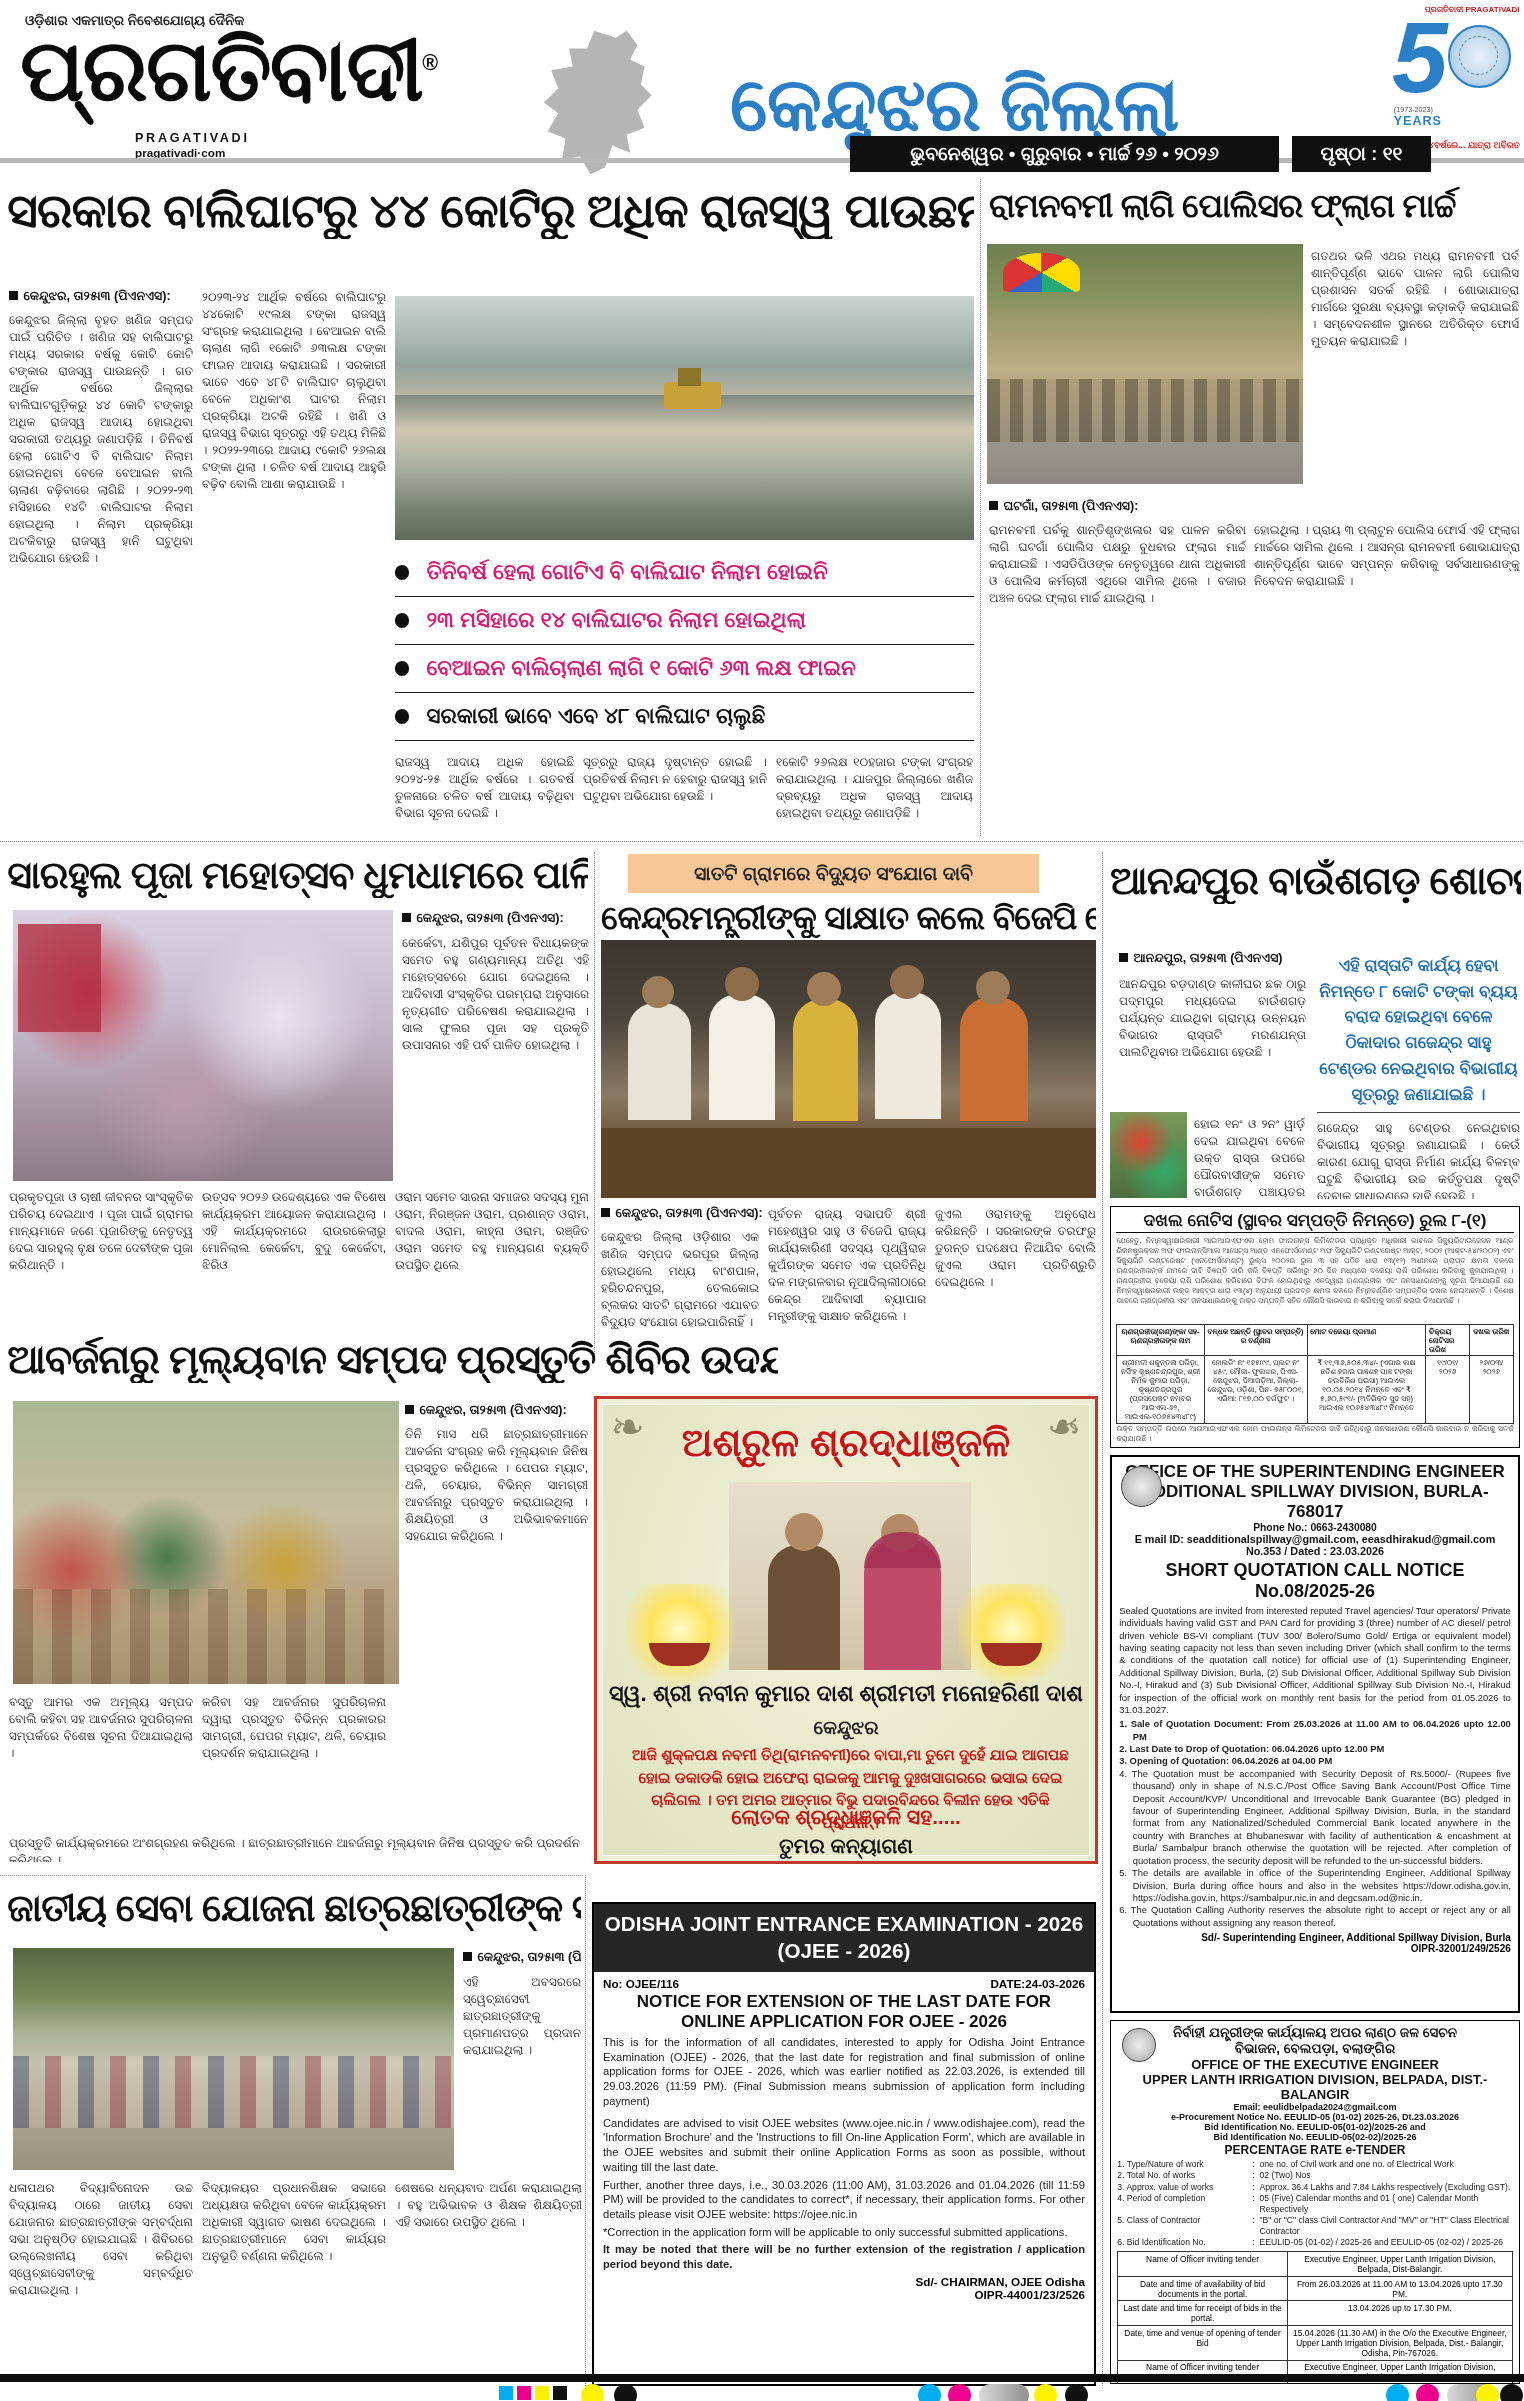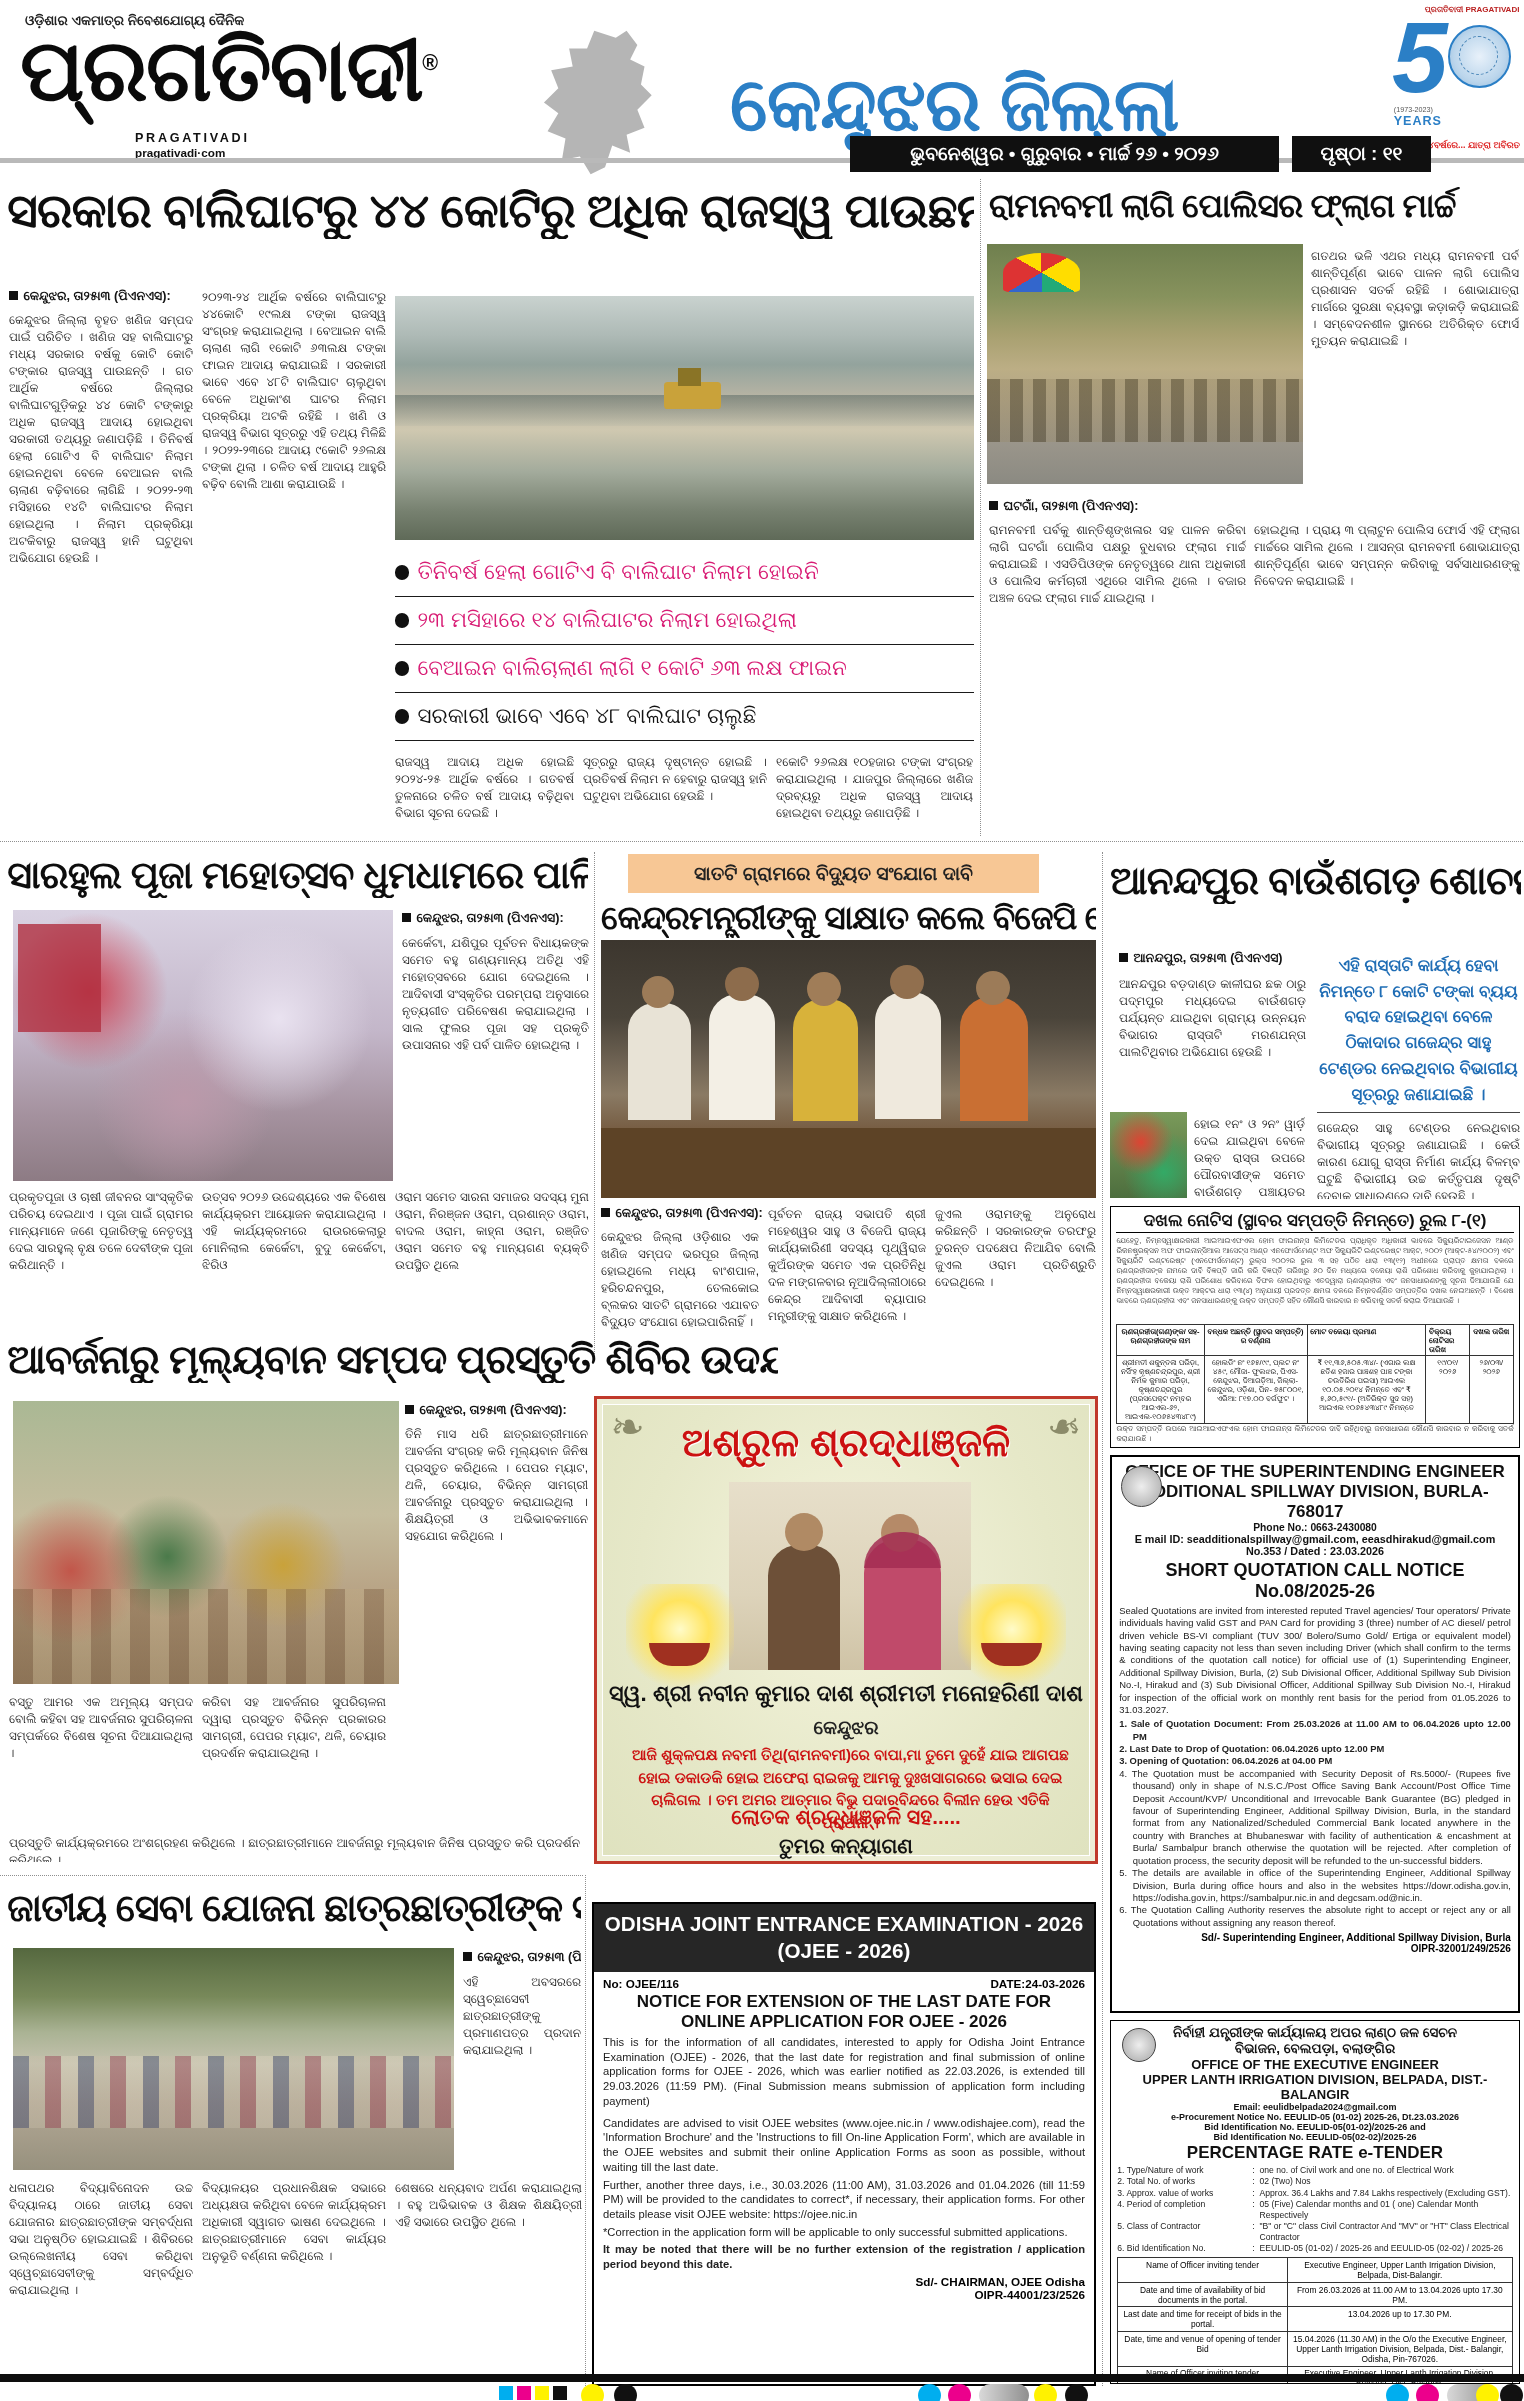--- a/index.html
+++ b/index.html
@@ -12,21 +12,21 @@
   .byline .sq{display:inline-block;width:9px;height:9px;background:#111;margin-right:5.4px}
   .vsep{border-left:1.8px dotted #8f8f8f}
   .hsep{border-top:1.8px dotted #8f8f8f}
   .photo{overflow:hidden}
   
   .logo-black{font-weight:bold;color:#0a0a0a;font-size:86px;line-height:1;letter-spacing:-1.8px;white-space:nowrap}
   .edition-blue{font-weight:bold;color:#2b7fc6;font-size:74px;line-height:1;white-space:nowrap;letter-spacing:-0.9px}
   .blackbar{background:#101010;color:#fff;display:flex;align-items:center;justify-content:center;font-weight:bold;font-size:19px;white-space:nowrap;overflow:hidden}
   .grayrule{background:#b9b9b9}
   
-  .bullet-item{display:flex;align-items:center;gap:8px;font-weight:normal;font-size:21.5px;color:#d81b74;border-bottom:1.8px solid #1a1a1a;height:48px;white-space:nowrap;overflow:hidden}
+  .bullet-item{display:flex;align-items:center;gap:17px;font-weight:bold;font-size:21.5px;color:#d81b74;border-bottom:1.8px solid #1a1a1a;height:48px;white-space:nowrap;overflow:hidden}
   .bullet-item .dot{width:14.4px;height:14.4px;border-radius:50%;background:#111;flex:0 0 14.4px}
   .bullet-item.dark{color:#111}
   
   .kicker{background:#f7c795;display:flex;align-items:center;justify-content:center;font-weight:bold;font-size:19px;color:#222;white-space:nowrap;overflow:hidden}
   .bluebox{color:#1f6db5;font-weight:bold;font-size:16.6px;line-height:1.55;text-align:center;border-bottom:1.8px solid #444;overflow:hidden}
   
   .notice{border:2.7px solid #000;background:#fff;overflow:hidden}
   .notice2{border:1.8px solid #000;background:#fff;overflow:hidden}
   .ncenter{text-align:center;font-weight:bold;color:#111}
   .nsmall{font-size:9.4px;line-height:1.32;text-align:justify;color:#222}
@@ -312,21 +312,21 @@
   <div class="abs notice2" style="left:1110px;top:2020px;width:410px;height:364px;padding:3.6px 6.3px">
     <div class="abs" style="left:10.8px;top:7.2px;width:34px;height:34px;border-radius:50%;border:1.8px solid #444;background:radial-gradient(circle,#eee 0%,#bbb 70%,#888 100%)"></div>
     <div class="ncenter" style="font-size:13.5px">ନିର୍ବାହୀ ଯନ୍ତ୍ରୀଙ୍କ କାର୍ଯ୍ୟାଳୟ ଅପର ଲାଣ୍ଠ ଜଳ ସେଚନ</div>
     <div class="ncenter" style="font-size:13.5px">ବିଭାଜନ, ବେଲପଡ଼ା, ବଲାଙ୍ଗିର</div>
     <div class="ncenter" style="font-size:13px">OFFICE OF THE EXECUTIVE ENGINEER</div>
     <div class="ncenter" style="font-size:13px">UPPER LANTH IRRIGATION DIVISION, BELPADA, DIST.-BALANGIR</div>
     <div class="ncenter" style="font-size:9px">Email: eeulidbelpada2024@gmail.com</div>
     <div class="ncenter" style="font-size:9px">e-Procurement Notice No. EEULID-05 (01-02) 2025-26, Dt.23.03.2026</div>
     <div class="ncenter" style="font-size:9px">Bid Identification No. EEULID-05(01-02)/2025-26 and</div>
     <div class="ncenter" style="font-size:9px">Bid Identification No. EEULID-05(02-02)/2025-26</div>
-    <div class="ncenter" style="font-size:17px;margin:1.8px 0">PERCENTAGE RATE e-TENDER</div>
+    <div class="ncenter" style="font-size:12px;margin:1.8px 0">PERCENTAGE RATE e-TENDER</div>
 
     <div style="font-size:8.6px;line-height:1.3;color:#222">
       <div style="display:flex">
           <span style="flex:0 0 135px">1.  Type/Nature of work</span>
           <span style="flex:0 0 7.2px">:</span>
           <span style="flex:1">one no. of Civil work and one no. of Electrical Work</span>
         </div>
       <div style="display:flex">
           <span style="flex:0 0 135px">2.  Total No. of works</span>
           <span style="flex:0 0 7.2px">:</span>

